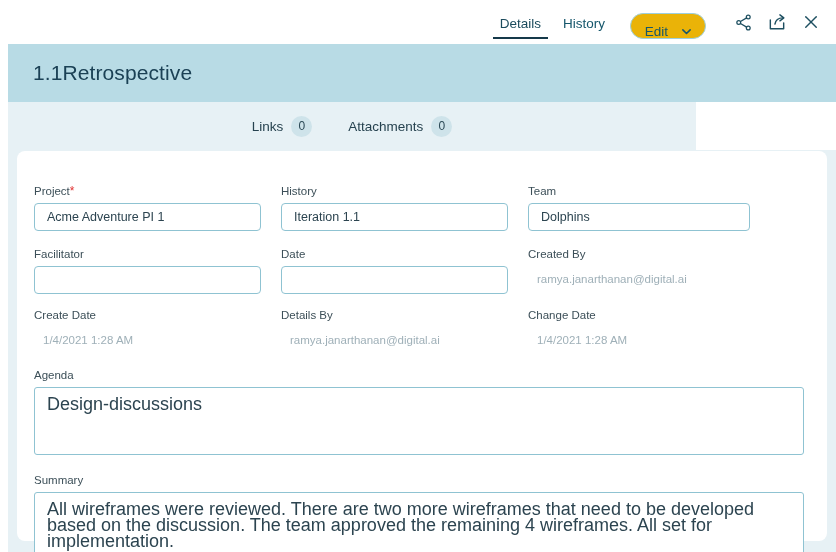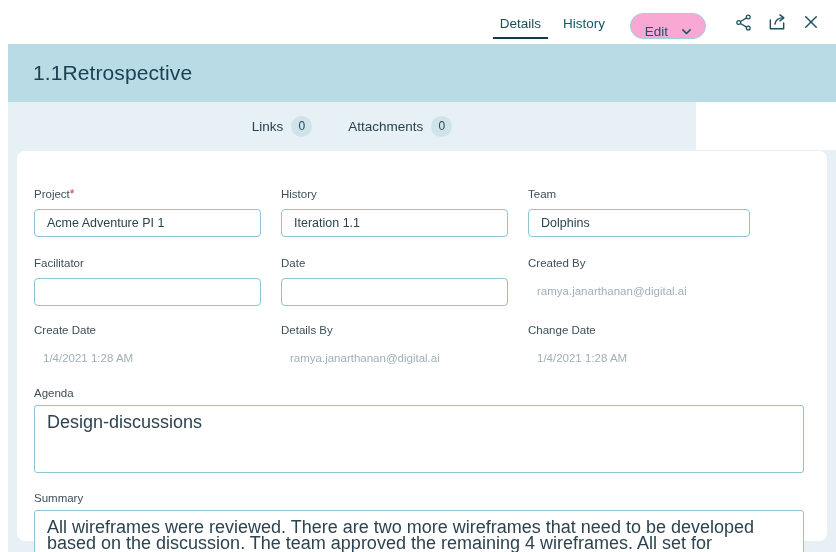--- a/index.html
+++ b/index.html
@@ -53,21 +53,21 @@
 
   .edit-btn {
     display: flex;
     align-items: center;
     justify-content: center;
     gap: 12px;
     width: 76px;
     height: 26px;
     border: 1px solid #9dcfdd;
     border-radius: 13px;
-    background: #f9a8d4;
+    background: #eab308;
     color: #15566b;
     font-size: 13.5px;
     cursor: pointer;
     margin-right: 16px;
     padding: 12px 6px 0 8px;
     margin-top: 7px;
   }
   .edit-btn .chev { display: flex; align-items: center; }
 
   .icon-btn {
@@ -161,21 +161,21 @@
   }
 
   .col { width: 240px; margin-right: 4px; }
   .col.c1 { width: 243px; }
   .col.c2 { width: 243px; }
   .col.c3 { width: 250px; }
 
   .fld-label {
     font-size: 11.5px;
     color: #3c4f58;
-    line-height: 20px;
+    line-height: 14px;
     margin-bottom: 5px;
     white-space: nowrap;
   }
   .req { color: #e03030; font-size: 12px; }
 
   .fld-input {
     width: 227px;
     height: 27px;
     border: 1px solid #8fc3d2;
     border-radius: 4px;

